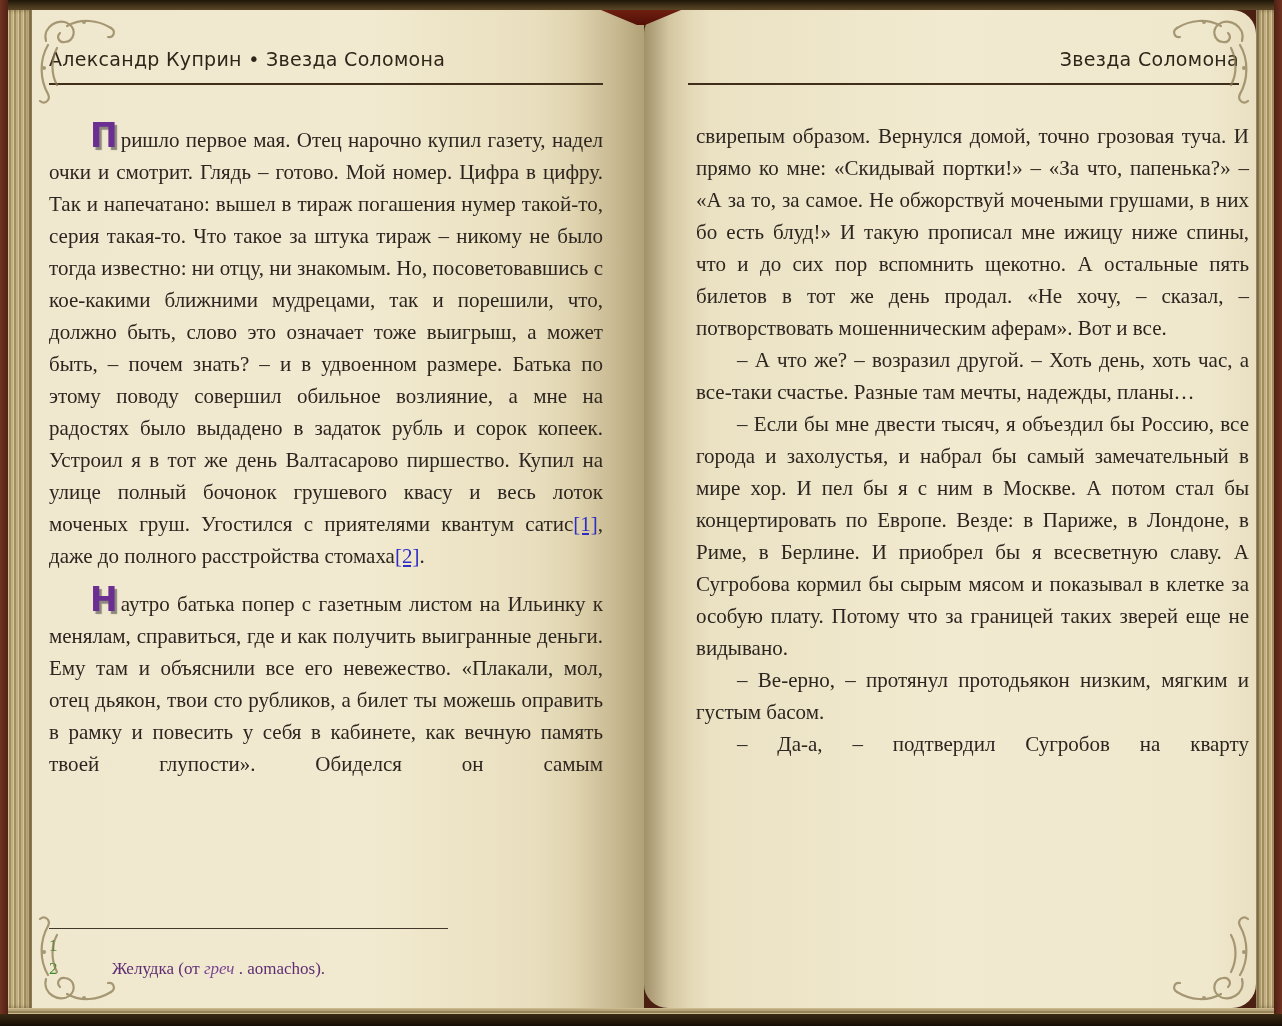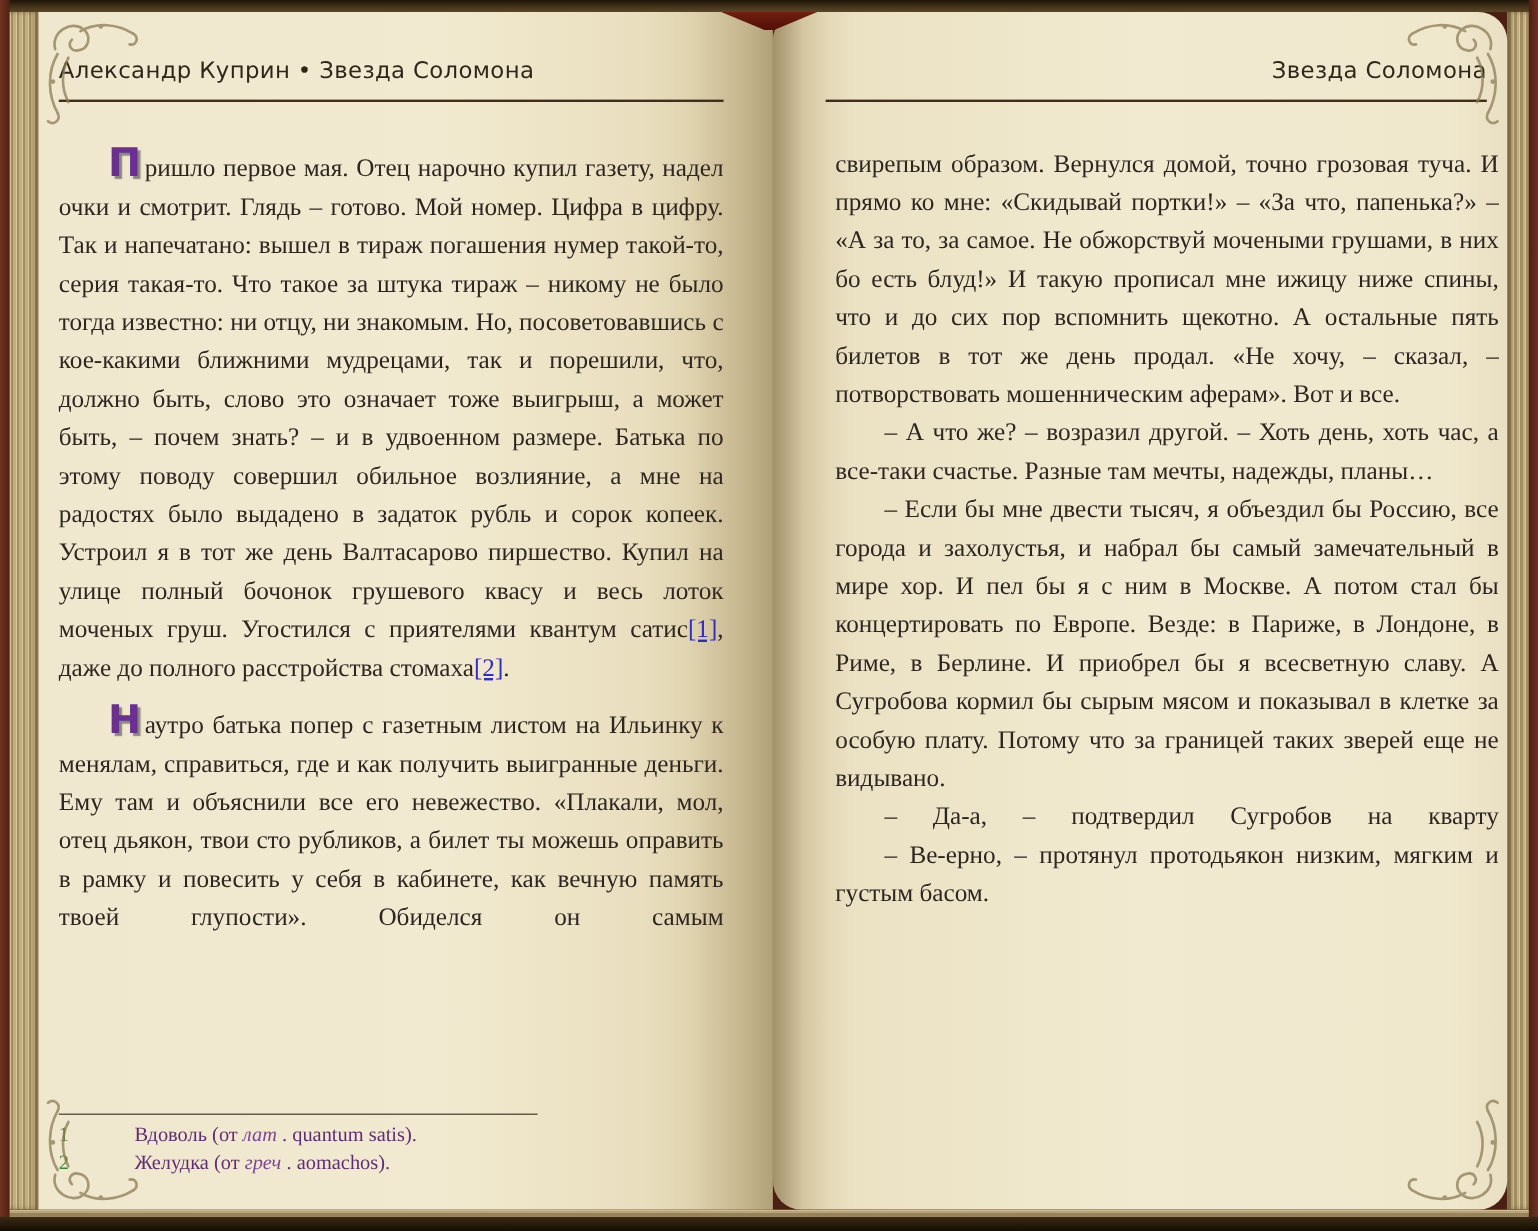--- a/index.html
+++ b/index.html
@@ -124,21 +124,20 @@
 
     <div class="body-text">
       <p class="cap-para"><span class="cap">П</span><span>ришло первое мая. Отец нарочно купил газету, надел очки и смотрит. Глядь – готово. Мой номер. Цифра в цифру. Так и напечатано: вышел в тираж погашения нумер такой-то, серия такая-то. Что такое за штука тираж – никому не было тогда известно: ни отцу, ни знакомым. Но, посоветовавшись с кое-какими ближними мудрецами, так и порешили, что, должно быть, слово это означает тоже выигрыш, а может быть, – почем знать? – и в удвоенном размере. Батька по этому поводу совершил обильное возлияние, а мне на радостях было выдадено в задаток рубль и сорок копеек. Устроил я в тот же день Валтасарово пиршество. Купил на улице полный бочонок грушевого квасу и весь лоток моченых груш. Угостился с приятелями квантум сатис</span><a class="fn-link">[1]</a><span>, даже до полного расстройства стомаха</span><a class="fn-link">[2]</a><span>.</span></p>
       <p class="cap-para gap-top force-last"><span class="cap">Н</span><span>аутро батька попер с газетным листом на Ильинку к менялам, справиться, где и как получить выигранные деньги. Ему там и объяснили все его невежество. «Плакали, мол, отец дьякон, твои сто рубликов, а билет ты можешь оправить в рамку и повесить у себя в кабинете, как вечную память твоей глупости». Обиделся он самым</span></p>
     </div>
 
     <div class="footnotes">
       <div class="fn-rule"></div>
       <div class="fn-row">
         <span class="fn-num">1</span>
-        <span class="fn-text"><span>Вдоволь (от </span><i class="fn-lang">лат</i><span> . quantum satis).</span></span>
       </div>
       <div class="fn-row">
         <span class="fn-num">2</span>
         <span class="fn-text"><span>Желудка (от </span><i class="fn-lang">греч</i><span> . aomachos).</span></span>
       </div>
     </div>
 
     <div class="shade-l"></div>
   </section>
 
@@ -172,21 +171,21 @@
       </svg>
     </div>
 
     <div class="hdr">Звезда Соломона</div>
     <div class="hdr-rule"></div>
 
     <div class="body-text">
       <p>свирепым образом. Вернулся домой, точно грозовая туча. И прямо ко мне: «Скидывай портки!» – «За что, папенька?» – «А за то, за самое. Не обжорствуй мочеными грушами, в них бо есть блуд!» И такую прописал мне ижицу ниже спины, что и до сих пор вспомнить щекотно. А остальные пять билетов в тот же день продал. «Не хочу, – сказал, – потворствовать мошенническим аферам». Вот и все.</p>
       <p class="dlg">– А что же? – возразил другой. – Хоть день, хоть час, а все-таки счастье. Разные там мечты, надежды, планы…</p>
       <p class="dlg">– Если бы мне двести тысяч, я объездил бы Россию, все города и захолустья, и набрал бы самый замечательный в мире хор. И пел бы я с ним в Москве. А потом стал бы концертировать по Европе. Везде: в Париже, в Лондоне, в Риме, в Берлине. И приобрел бы я всесветную славу. А Сугробова кормил бы сырым мясом и показывал в клетке за особую плату. Потому что за границей таких зверей еще не видывано.</p>
+      <p class="dlg">– Ве-ерно, – протянул протодьякон низким, мягким и густым басом.</p>
       <p class="dlg force-last">– Да-а, – подтвердил Сугробов на кварту</p>
-      <p class="dlg">– Ве-ерно, – протянул протодьякон низким, мягким и густым басом.</p>
     </div>
 
     <div class="shade-r"></div>
   </section>
 </div>
 
 <div class="spine-notch"></div>
 
 </body></html>

